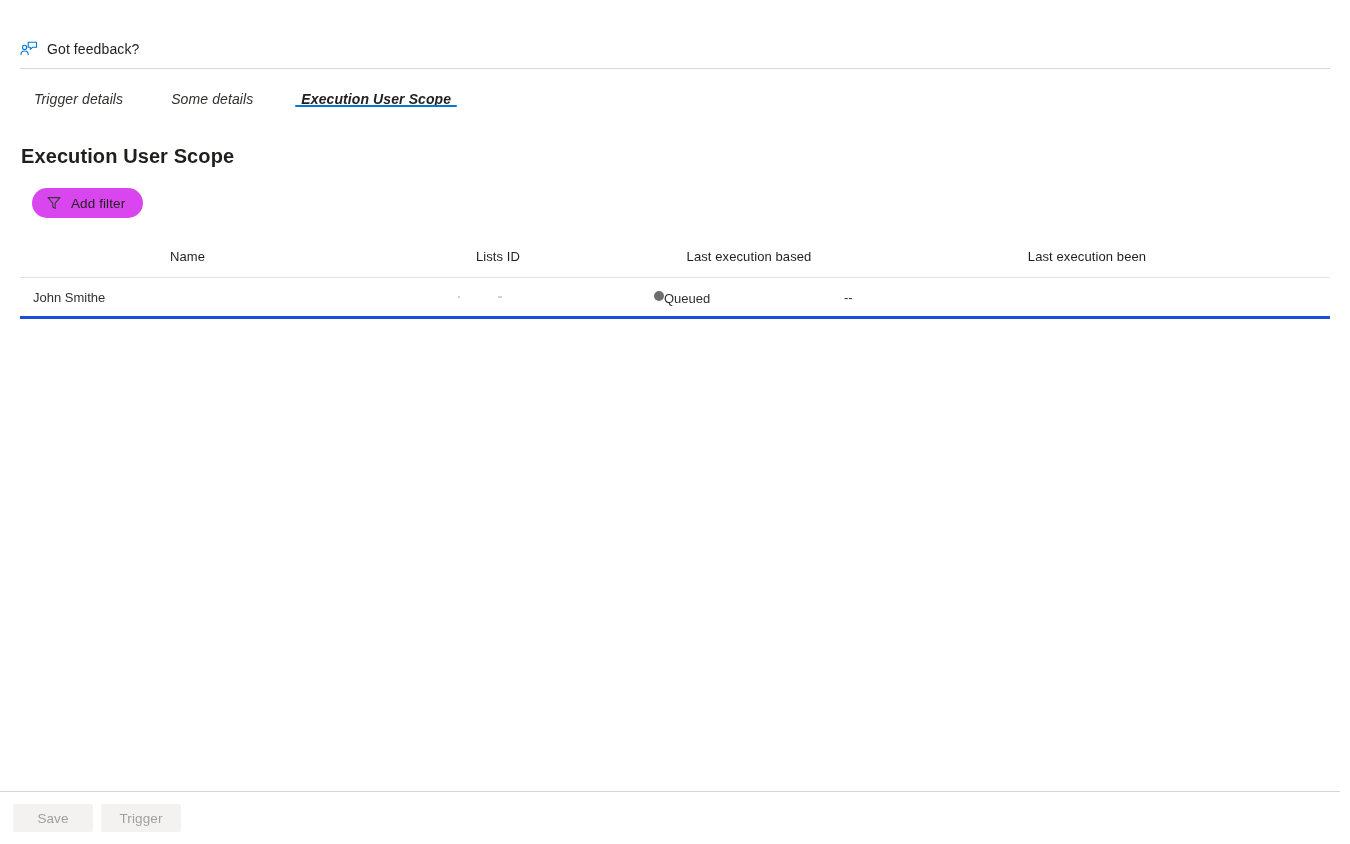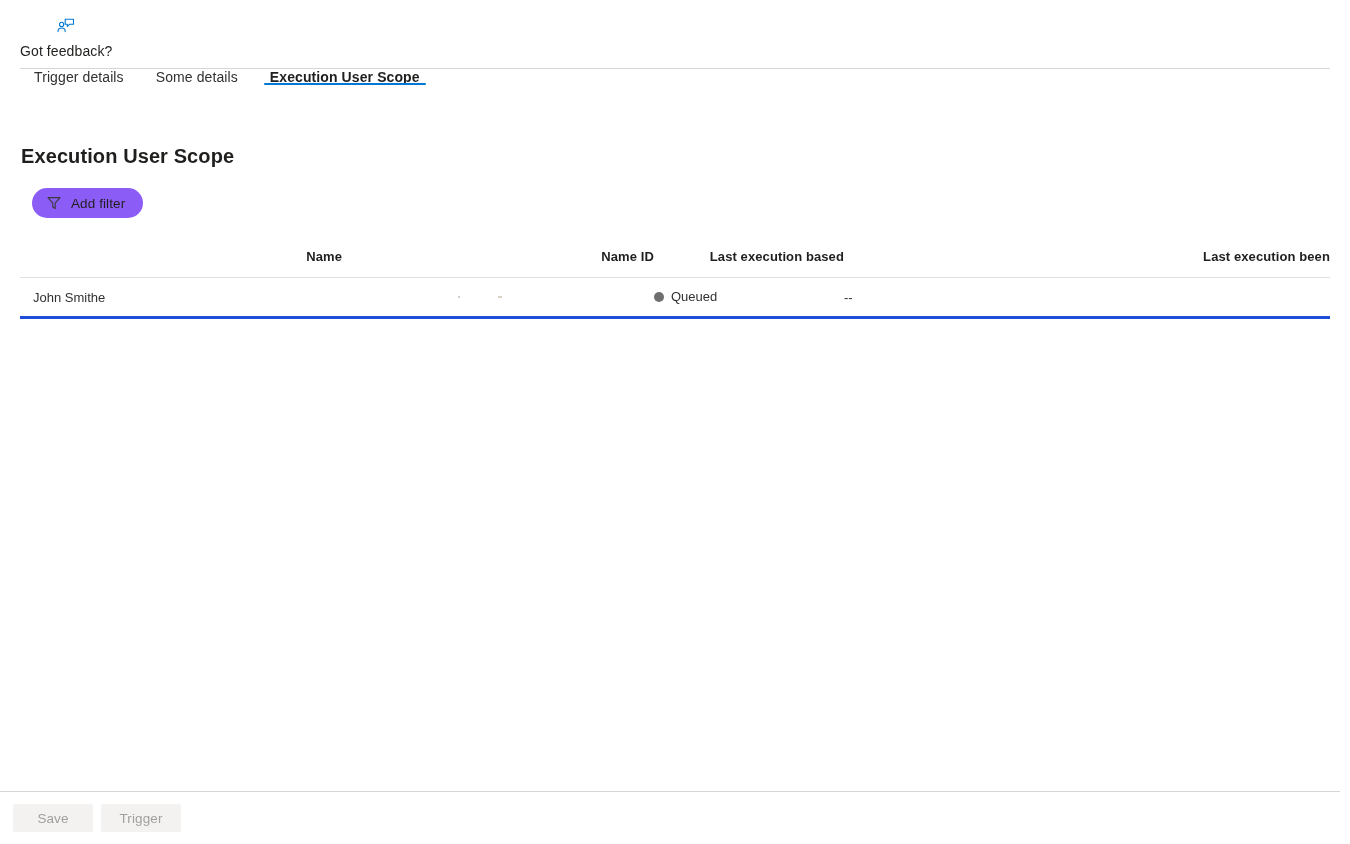--- a/index.html
+++ b/index.html
@@ -23,21 +23,20 @@
     align-items: flex-end;
     padding: 0 0 10px 20px;
     box-sizing: border-box;
   }
   .feedback-link {
     display: inline-flex;
     align-items: center;
     gap: 9px;
     cursor: pointer;
     line-height: 1;
-    flex-direction: column;
   }
   .feedback-icon {
     width: 18px;
     height: 18px;
     display: block;
     flex: 0 0 auto;
   }
   .feedback-text {
     font-size: 14px;
     color: #201f1e;
@@ -47,24 +46,25 @@
   
   .top-divider {
     height: 1px;
     background: #d6d6d6;
     margin: 0 20px 0 20px;
   }
 
   
   .tabstrip {
     display: flex;
-    align-items: flex-start;
+    align-items: flex-end;
     padding: 0 0 0 18px;
     height: 38px;
-    gap: 0;
+    gap: 16px;
+    font-style: italic;
   }
   .tab {
     position: relative;
     display: flex;
     align-items: center;
     padding: 0 16px;
     font-size: 14px;
     color: #323130;
     cursor: pointer;
     white-space: nowrap;
@@ -120,21 +120,21 @@
   }
 
   
   .filter-row {
     margin: 20px 0 0 12px;
   }
   .add-filter {
     display: inline-flex;
     align-items: center;
     gap: 10px;
-    background: #8b5cf6;
+    background: #d946ef;
     border: none;
     border-radius: 16px;
     height: 30px;
     padding: 0 18px 0 15px;
     font-size: 13.5px;
     color: #201f1e;
     font-family: inherit;
     cursor: pointer;
     letter-spacing: 0.1px;
   }
@@ -147,23 +147,23 @@
   
   .table-wrap {
     margin-top: 31px;
   }
   table.grid {
     width: 100%;
     border-collapse: collapse;
     table-layout: fixed;
   }
   table.grid th {
-    text-align: right;
+    text-align: center;
     font-size: 13px;
-    font-weight: 700;
+    font-weight: 400;
     color: #201f1e;
     padding: 0 0 13px 0;
     border-bottom: 1px solid #e1e1e1;
     letter-spacing: 0.1px;
     white-space: nowrap;
   }
   table.grid td {
     font-size: 13px;
     color: #323130;
     height: 38px;
@@ -174,22 +174,20 @@
     overflow: hidden;
     text-overflow: ellipsis;
   }
   .col-name    { width: 309px; padding-left: 13px !important; }
   .col-userid  { width: 312px; }
   .col-status  { width: 190px; }
   .col-date    { width: 486px; }
 
   .status-cell {
     display: inline-flex;
-    align-items: center;
-    gap: 7px;
   }
   .status-dot {
     width: 10px;
     height: 10px;
     border-radius: 50%;
     background: #6e6e6e;
     flex: 0 0 auto;
     display: block;
   }
   .userid-redacted {
@@ -282,21 +280,21 @@
       </span>
       <span>Add filter</span>
     </button>
   </div>
 
   <div class="table-wrap">
     <table class="grid">
       <thead>
         <tr>
           <th class="col-name">Name</th>
-          <th class="col-userid">Name ID</th>
+          <th class="col-userid">Lists ID</th>
           <th class="col-status">Last execution based</th>
           <th class="col-date">Last execution been</th>
         </tr>
       </thead>
       <tbody>
         <tr>
           <td class="col-name">John Smithe</td>
           <td class="col-userid">
             <span class="userid-redacted"></span>
           </td>

